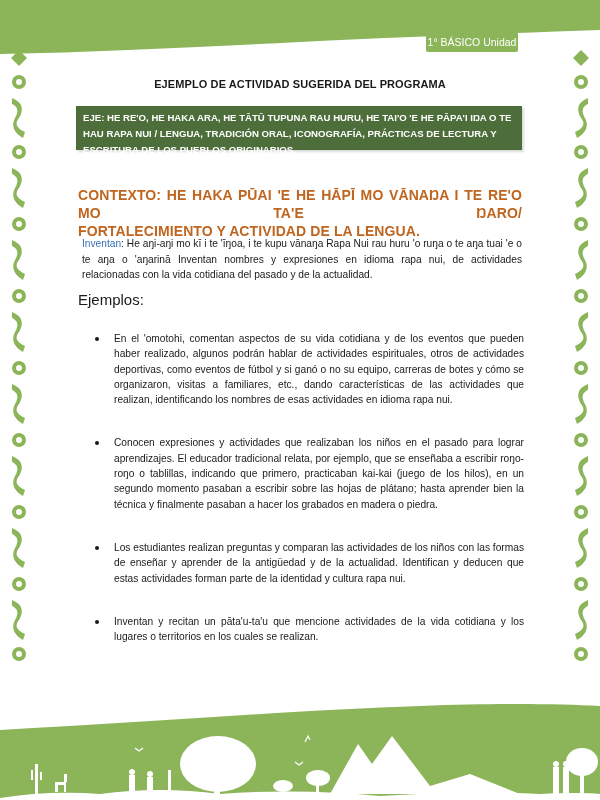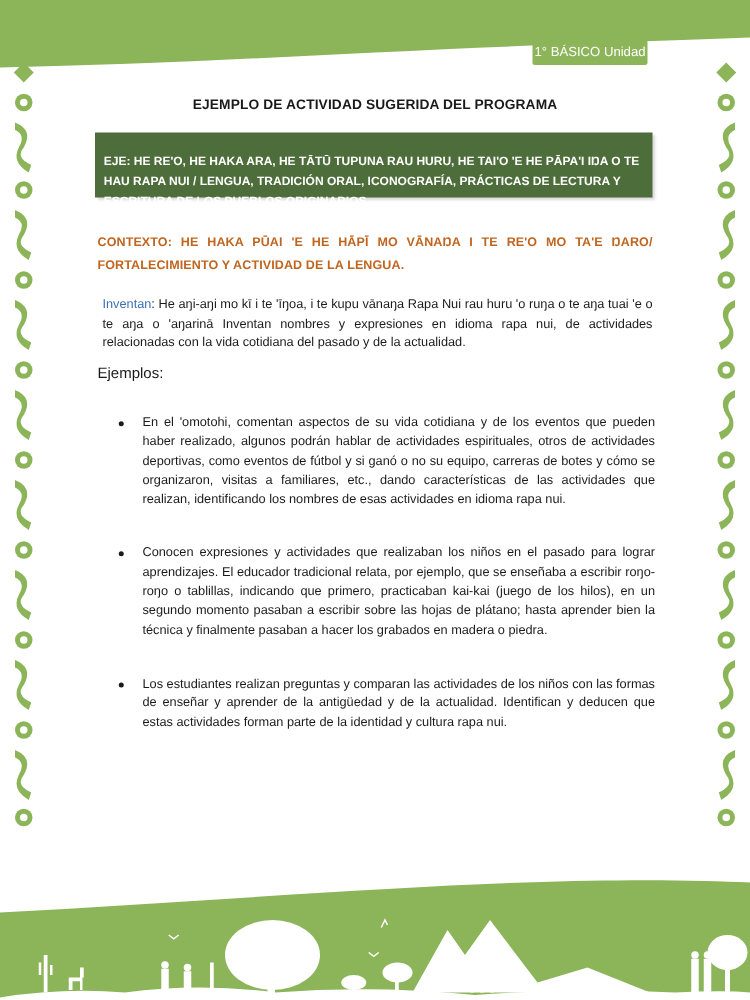--- a/index.html
+++ b/index.html
@@ -17,40 +17,40 @@
     .side-border { position: absolute; top: 48px; width: 20px; height: 620px; }
     .side-border.left { left: 9px; }
     .side-border.right { left: 571px; }
 
     .page-title {
       position: absolute; left: 80px; top: 78px; width: 440px; text-align: center;
       font-size: 11px; font-weight: bold; color: #1a1a1a; letter-spacing: 0.1px;
     }
 
     .eje-box {
-      position: absolute; left: 76px; top: 106px; width: 446px; height: 52px;
-      background: #4d6e3a; color: #ffffff; padding: 16px 7px;
+      position: absolute; left: 76px; top: 106px; width: 446px; height: 44px;
+      background: #4d6e3a; color: #ffffff; padding: 4px 7px;
       font-size: 9.6px; font-weight: bold; line-height: 16px;
       box-shadow: 2px 2px 2px rgba(0,0,0,0.15);
     }
 
     .context {
       position: absolute; left: 78px; top: 186px; width: 444px;
-      color: #c0651f; font-size: 10px; font-weight: bold; line-height: 18px;
+      color: #c0651f; font-size: 14px; font-weight: bold; line-height: 18px;
       text-align: justify; text-align-last: left; letter-spacing: 0.1px;
     }
     .context .l1 { display: block; text-align: justify; text-align-last: justify; }
 
     .activity {
       position: absolute; left: 82px; top: 236px; width: 440px;
       font-size: 10.2px; line-height: 15.5px; text-align: justify;
     }
     .activity .act-label { color: #3a6fb5; }
 
-    .examples-label { position: absolute; left: 78px; top: 291px; font-size: 12px; }
+    .examples-label { position: absolute; left: 78px; top: 291px; font-size: 15px; }
 
     .bullets {
       position: absolute; left: 94px; top: 303px; width: 430px; list-style: none;
       font-size: 10.2px; line-height: 15.3px;
     }
     .bullets li { position: relative; padding-left: 20px; text-align: justify; margin-bottom: 2px; margin-top: 28px; }
     .bullets li .dot {
       position: absolute; left: 1px; top: 6px; width: 4px; height: 4px; border-radius: 50%; background: #1a1a1a;
     }
     b { font-weight: normal; }
@@ -148,20 +148,23 @@
 <ul class="bullets">
   <li>
     <span class="dot"></span><span>En el </span><b>'omotohi</b><span>, comentan aspectos de su vida cotidiana y de los eventos que pueden haber realizado, algunos podrán hablar de actividades espirituales, otros de actividades deportivas, como eventos de fútbol y si ganó o no su equipo, carreras de botes y cómo se organizaron, visitas a familiares, etc., dando características de las actividades que realizan, identificando los nombres de esas actividades en idioma </span><b>rapa nui</b><span>.</span>
   </li>
   <li>
     <span class="dot"></span><span>Conocen expresiones y actividades que realizaban los niños en el pasado para lograr aprendizajes. El educador tradicional relata, por ejemplo, que se enseñaba a escribir </span><b>roŋo-roŋo</b><span> o tablillas, indicando que primero, practicaban </span><b>kai-kai</b><span> (juego de los hilos), en un segundo momento pasaban a escribir sobre las hojas de plátano; hasta aprender bien la técnica y finalmente pasaban a hacer los grabados en madera o piedra.</span>
   </li>
   <li>
     <span class="dot"></span><span>Los estudiantes realizan preguntas y comparan las actividades de los niños con las formas de enseñar y aprender de la antigüedad y de la actualidad. Identifican y deducen que estas actividades forman parte de la identidad y cultura </span><b>rapa nui</b><span>.</span>
   </li>
+  <li>
+    <span class="dot"></span><span>Inventan y recitan un </span><b>pāta'u-ta'u</b><span> que mencione actividades de la vida cotidiana y los lugares o territorios en los cuales se realizan.</span>
+  </li>
 </ul>
 
 <svg class="footer-landscape" viewBox="0 0 600 110" preserveAspectRatio="none">
   <path d="M0,40 C150,32 300,20 420,16 C500,13 560,14 600,16 V110 H0 Z" fill="#8cb55a"></path>
   <g fill="#ffffff">
 
     <path d="M0,108 Q50,100 100,104 Q160,96 220,104 Q300,98 380,106 Q460,100 540,104 Q580,102 600,104 V110 H0 Z"></path>
 
     <rect x="35" y="74" width="3" height="30"></rect>
       <rect x="31" y="80" width="2" height="10"></rect>

